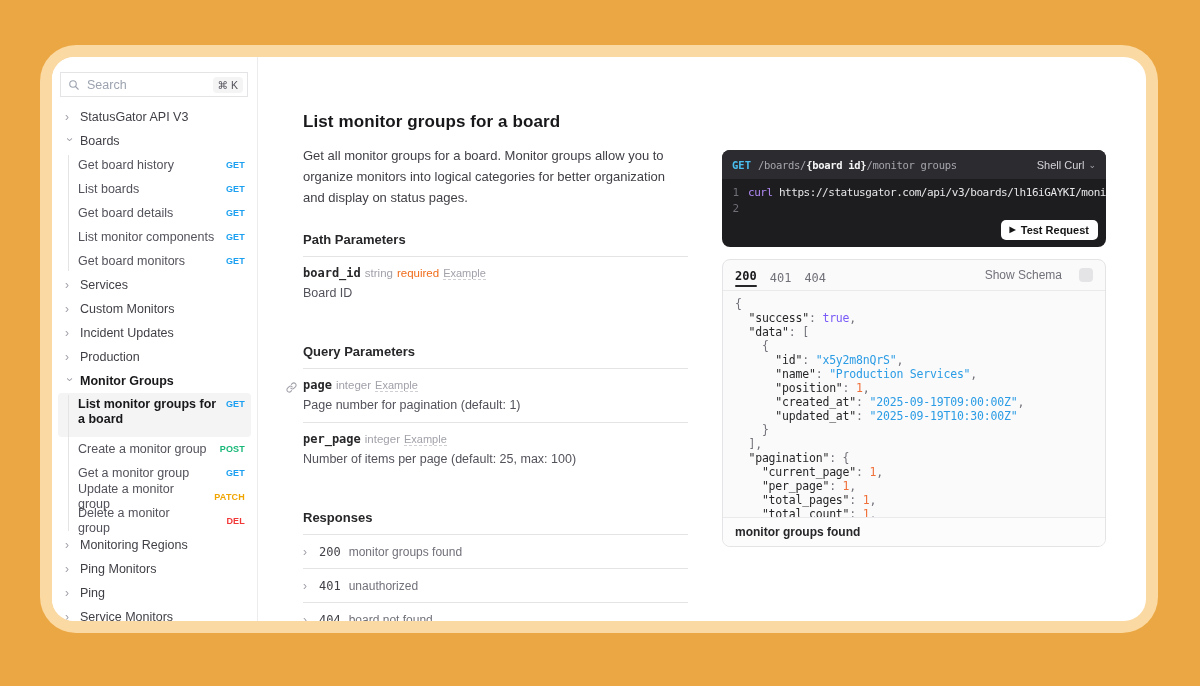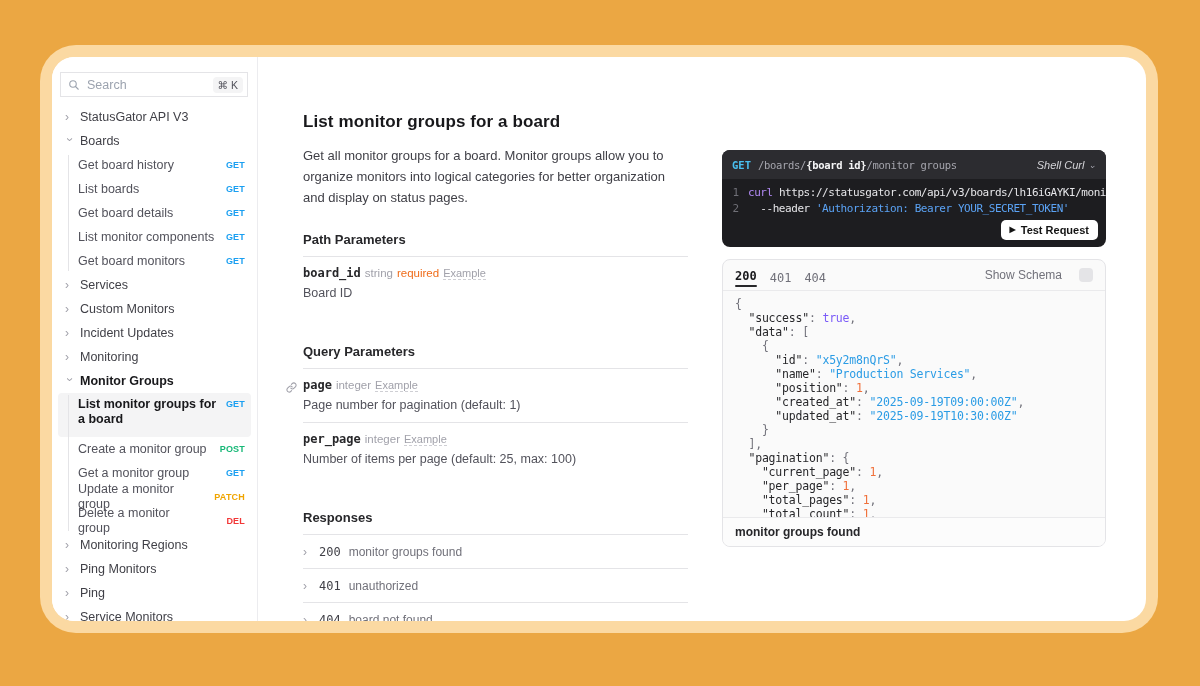--- a/index.html
+++ b/index.html
@@ -56,21 +56,21 @@
   .rcode{font:400 12px "DejaVu Sans Mono",monospace;color:#3f3f46;}
   .rlabel{font-size:12px;color:#71717a;}
 
   
   .rightpanel{position:absolute;left:670px;top:0;width:384px;}
   .reqcard{margin-top:93px;height:97px;border-radius:8px;background:#1d1d20;overflow:hidden;position:relative;}
   .reqhead{height:29px;background:#2c2c30;display:flex;align-items:center;padding:0 10px;gap:7px;}
   .method{font:700 10.5px "DejaVu Sans Mono",monospace;color:#49c0f0;flex:none;}
   .path{font:400 10.5px "DejaVu Sans Mono",monospace;color:#a5a5ad;flex:1;white-space:nowrap;overflow:hidden;letter-spacing:-.3px;}
   .path b{color:#f5f5f6;font-weight:700;}
-  .langsel{font-size:11px;color:#d4d4d8;display:flex;align-items:center;gap:4px;flex:none;cursor:pointer;font-style:italic;}
+  .langsel{font-size:11px;color:#d4d4d8;display:flex;align-items:center;gap:4px;flex:none;cursor:pointer;}
   .langsel .dchev{font-size:9px;color:#a1a1aa;}
   .reqbody{padding-top:6px;font:400 11px "DejaVu Sans Mono",monospace;letter-spacing:-.45px;}
   .codeline{display:flex;line-height:16px;white-space:pre;}
   .lnum{width:17px;text-align:right;margin-right:9px;color:#6f6f76;flex:none;letter-spacing:0;}
   .t-kw{color:#b089f2;} .t-plain{color:#e6e6e9;} .t-str{color:#5ba3f5;}
   .testbtn{position:absolute;right:8px;bottom:7px;background:#fff;color:#141414;
     font:700 11px "Liberation Sans",sans-serif;padding:4px 9px;border-radius:5px;border:none;
     display:flex;align-items:center;gap:5px;cursor:pointer;}
   .playic{font-size:8px;line-height:1;}
 
@@ -144,21 +144,21 @@
             <div class="navrow">
               <span class="chevron">›</span>
               <span class="navlabel">Custom Monitors</span>
             </div>
             <div class="navrow">
               <span class="chevron">›</span>
               <span class="navlabel">Incident Updates</span>
             </div>
             <div class="navrow">
               <span class="chevron">›</span>
-              <span class="navlabel">Monitoring</span>
+              <span class="navlabel">Production</span>
             </div>
             <div class="navrow expanded">
               <span class="chevron">›</span>
               <span class="navlabel bold">Monitor Groups</span>
             </div>
             <div class="children">
               <div class="childrow selected">
                 <span class="childlabel">List monitor groups for a board</span>
                 <span class="badge" style="color: rgb(26, 159, 241);">GET</span>
               </div>
@@ -271,21 +271,21 @@
           <div class="reqhead">
             <span class="method">GET</span>
             <span class="path"><span>/boards/</span><b>{board_id}</b><span>/monitor_groups</span></span>
             <span class="langsel">
               <span>Shell Curl</span>
               <span class="dchev">⌄</span>
             </span>
           </div>
           <div class="reqbody" id="code-lines">
               <div class="codeline"><span class="lnum">1</span><span class="lcode"><span class="t-kw">curl </span><span class="t-plain">https://statusgator.com/api/v3/boards/lh16iGAYKI/monitor_groups</span></span></div>
-              <div class="codeline"><span class="lnum">2</span><span class="lcode"><span class="t-plain">  --header </span><span class="t-str">'Authorization: Bearer YOUR_SECRET_TOKEN'</span></span></div>
+              <div class="codeline"><span class="lnum">2</span></div>
             </div>
           <button class="testbtn">
             <span class="playic">▶</span>
             <span>Test Request</span>
           </button>
         </div>
 
         <div class="rescard">
           <div class="restabs">
             <div class="tabs" id="tabs">

